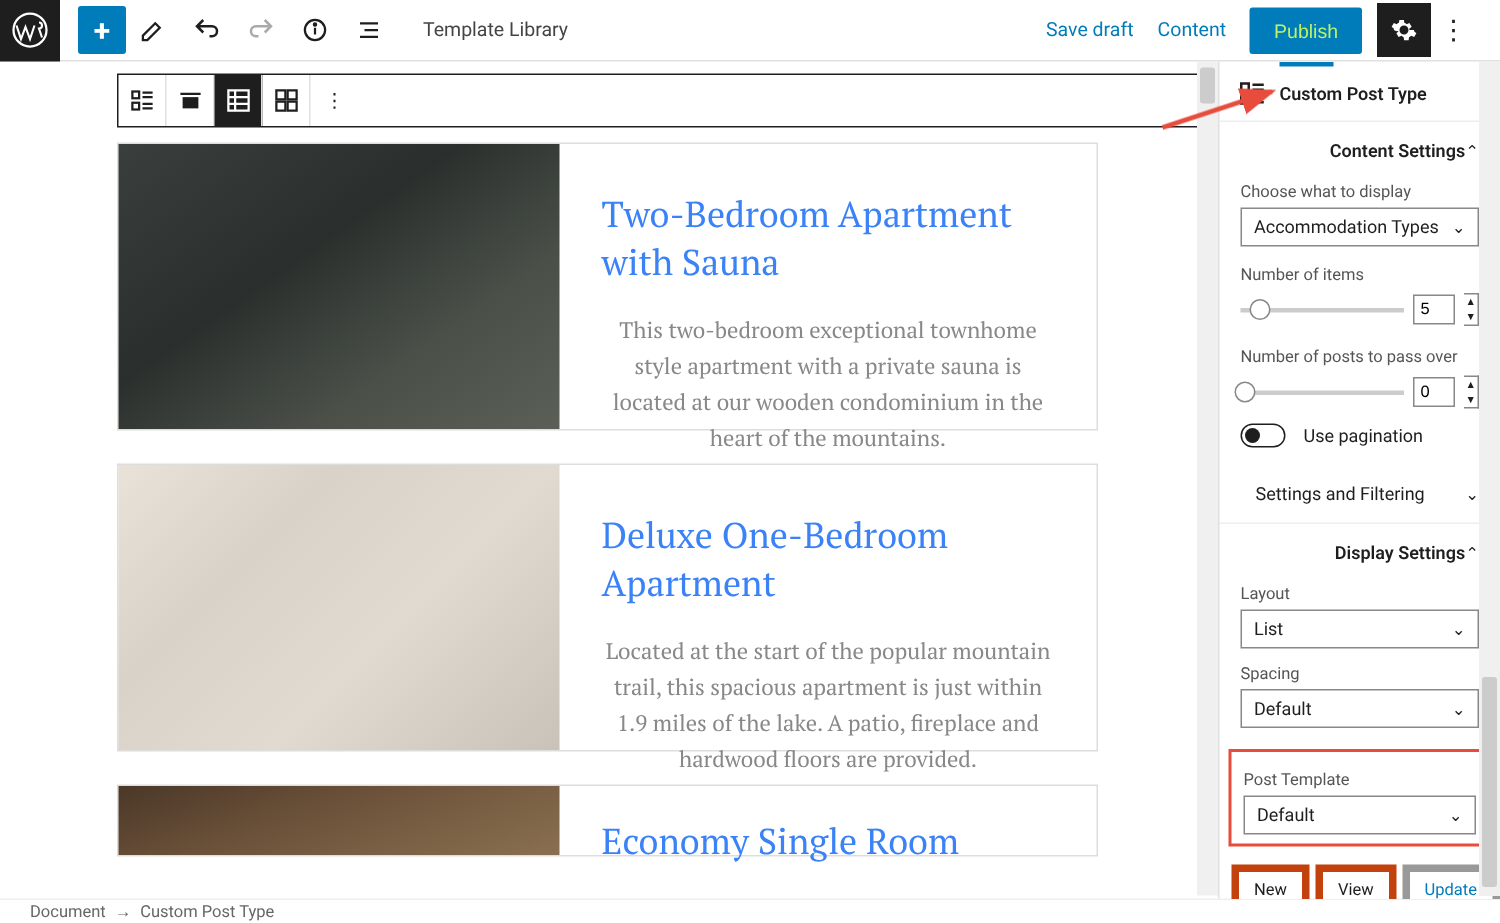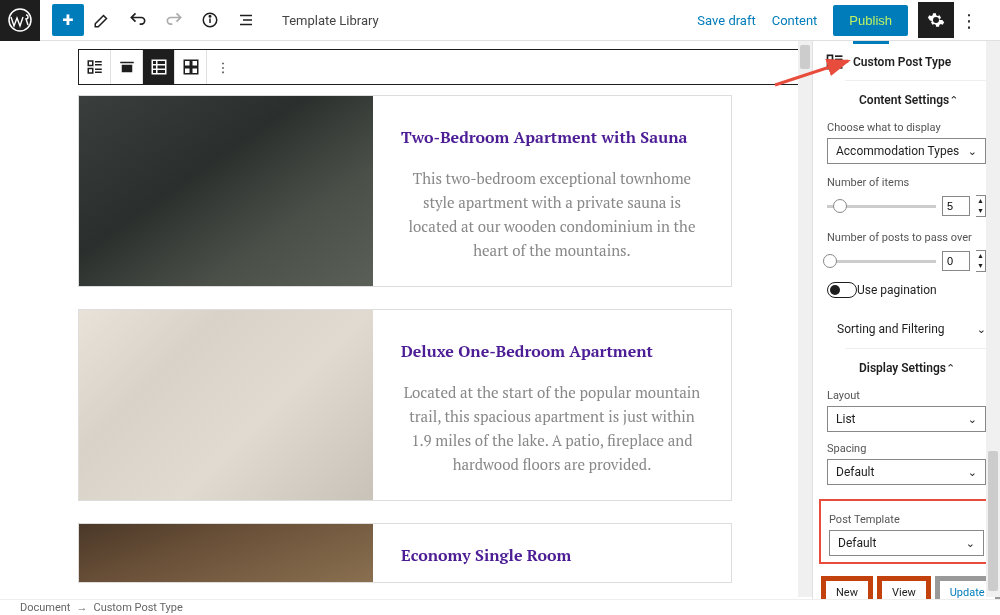--- a/index.html
+++ b/index.html
@@ -23,47 +23,47 @@
 .canvas { flex: 1; overflow-y: auto; padding: 8px 0 0 0; position: relative; }
 
 
 .block-toolbar { display: flex; border: 1px solid #1e1e1e; background: #fff; margin-left: 78px; height: 36px; }
 .bt-btn { width: 32px; height: 34px; display: flex; align-items: center; justify-content: center; border-right: 1px solid #e0e0e0; cursor: pointer; }
 .bt-btn.active { background: #1e1e1e; color: #fff; }
 .bt-btn:last-child { border-right: none; }
 
 
 .listing { display: flex; border: 1px solid #ddd; margin: 10px 80px 22px 78px; background: #fff; height: 192px; }
-.listing.short { height: 60px; margin-bottom: 0; }
+.listing.short { height: 48px; margin-bottom: 0; }
 .thumb { width: 294px; background: #556; position: relative; overflow: hidden; }
 .thumb1 { background: linear-gradient(145deg, #3a3f3d 0%, #2a2f2d 40%, #4a5048 70%, #5a6058 100%); }
 .thumb2 { background: linear-gradient(135deg, #e8e2d8 0%, #d8d2c8 30%, #e0dad0 60%, #c8c2b8 100%); }
 .thumb3 { background: linear-gradient(160deg, #4a3828 0%, #6a5038 40%, #8a7050 100%); }
 .card-body { flex: 1; padding: 30px 28px; font-family: "PT Serif", Georgia, serif; }
-.card-title { font-size: 16px; font-weight: bold; color: #4c1d95; margin-bottom: 18px; }
+.card-title { font-size: 24px; font-weight: normal; color: #3b82f6; margin-bottom: 18px; }
 .card-desc { font-size: 15px; color: #888; line-height: 1.6; text-align: center; }
 
 
 .sidebar { width: 188px; border-left: 1px solid #e0e0e0; overflow-y: auto; font-size: 12px; color: #1e1e1e; padding-bottom: 8px; position: relative; flex-shrink: 0; }
 .sidebar::-webkit-scrollbar { width: 14px; }
 .sb-tab-ind { height: 3px; width: 36px; background: #007cba; margin-left: 40px; }
 .sb-block-hdr { display: flex; align-items: center; padding: 8px 12px; gap: 8px; }
 .sb-block-title { font-weight: 600; font-size: 12px; }
-.sb-section-hdr { display: flex; justify-content: flex-start; align-items: center; padding: 12px 14px 8px 14px; cursor: pointer; border-top: 1px solid #eee; margin-left: 32px; }
+.sb-section-hdr { display: flex; justify-content: flex-end; align-items: center; padding: 12px 14px 8px 14px; cursor: pointer; border-top: 1px solid #eee; }
 .sb-section-title { font-weight: 600; font-size: 12px; }
 .sb-content { padding: 0 14px 12px 14px; }
 .sb-label { font-size: 11px; color: #555; margin-bottom: 4px; margin-top: 6px; }
 .sb-select { width: 100%; border: 1px solid #888; padding: 5px 8px; font-size: 12px; background: #fff; cursor: pointer; position: relative; display: flex; justify-content: space-between; align-items: center; }
 .sb-slider-row { display: flex; align-items: center; gap: 6px; margin-top: 6px; }
 .sb-slider { flex: 1; height: 3px; background: #ccc; position: relative; }
 .sb-slider-thumb { position: absolute; width: 14px; height: 14px; border-radius: 50%; background: #fff; border: 1px solid #888; top: -6px; }
 .sb-num { width: 28px; border: 1px solid #888; padding: 3px 4px; font-size: 11px; text-align: left; }
 .sb-spin { width: 10px; display: flex; flex-direction: column; border: 1px solid #888; border-left: none; height: 22px; }
 .sb-spin div { flex: 1; font-size: 7px; display: flex; align-items: center; justify-content: center; }
-.sb-toggle-row { display: flex; align-items: center; gap: 0; margin-top: 10px; }
+.sb-toggle-row { display: flex; align-items: center; gap: 12px; margin-top: 10px; }
 .sb-toggle { width: 30px; height: 16px; border-radius: 8px; border: 1px solid #1e1e1e; position: relative; background: #fff; cursor: pointer; }
 .sb-toggle-knob { width: 10px; height: 10px; border-radius: 50%; background: #1e1e1e; position: absolute; left: 2px; top: 2px; }
 .sb-sortfilter { padding: 12px 14px; display: flex; justify-content: space-between; align-items: center; font-size: 12px; cursor: pointer; }
 .red-arrow { position: absolute; left: 770px; top: 55px; pointer-events: none; z-index: 10; }
 .red-box { border: 2px solid #e74c3c; padding: 6px 8px; margin: 2px 6px 10px 6px; }
 .sb-btns { display: flex; gap: 4px; padding: 2px 8px; }
 .sb-btn { border: 5px solid #c2410c; padding: 5px 10px; font-size: 11px; cursor: pointer; background: #fff; }
 .sb-btn.update { color: #007cba; border-color: #999; }
 
 
@@ -248,21 +248,21 @@
 
       <div class="sb-toggle-row">
         <div class="sb-toggle">
             <div class="sb-toggle-knob"></div>
           </div>
         <span>Use pagination</span>
       </div>
     </div>
 
     <div class="sb-sortfilter">
-      <span style="padding-left:10px">Sorting and Filtering</span>
+      <span style="padding-left:10px">Settings and Filtering</span>
       <span class="chev">⌄</span>
     </div>
 
     <div class="sb-section-hdr">
       <span class="sb-section-title">Display Settings</span>
       <span class="chev">⌃</span>
     </div>
     <div class="sb-content">
       <div class="sb-label">Layout</div>
       <div class="sb-select">

